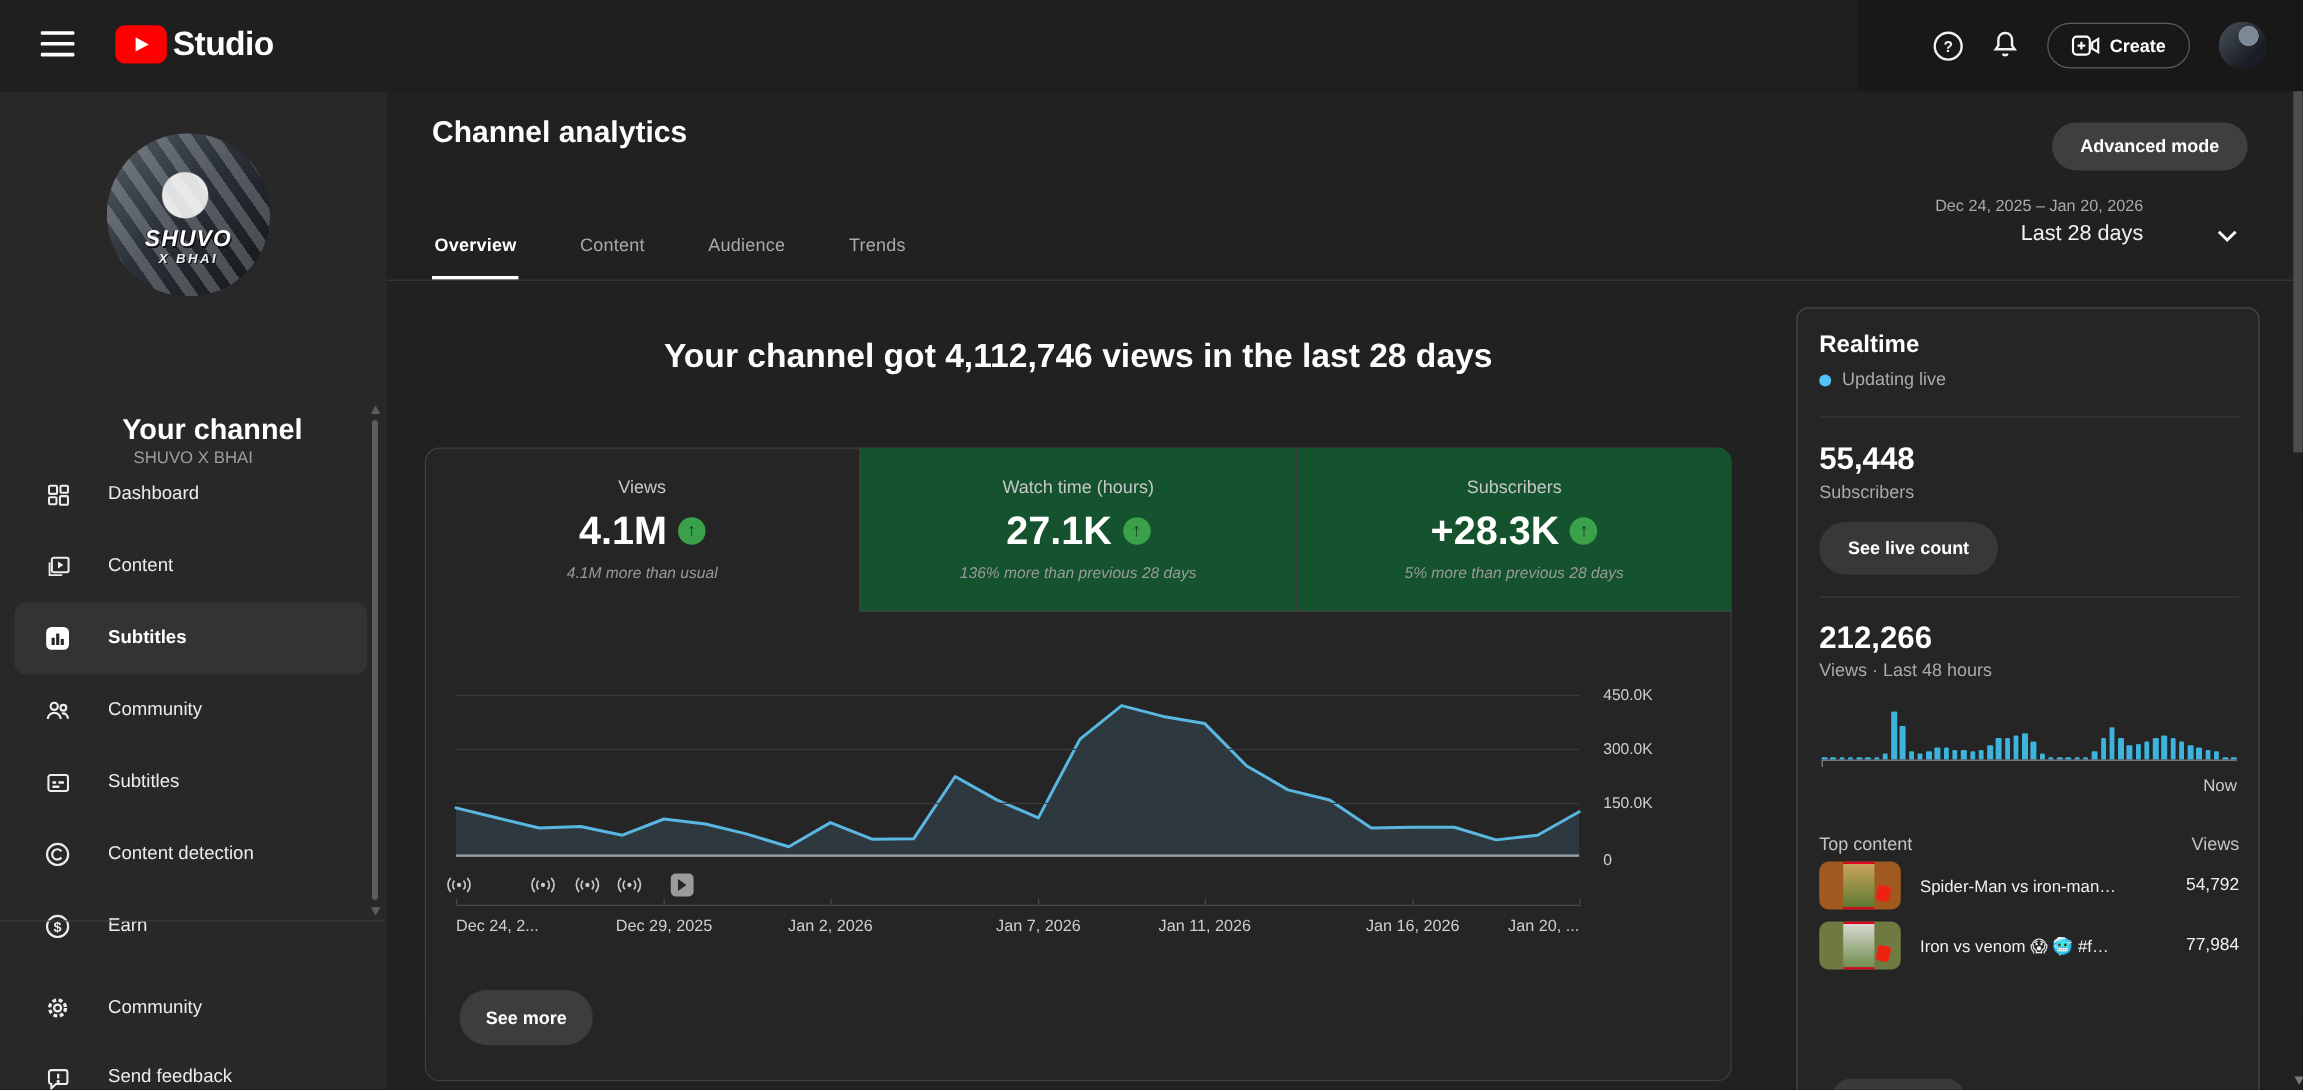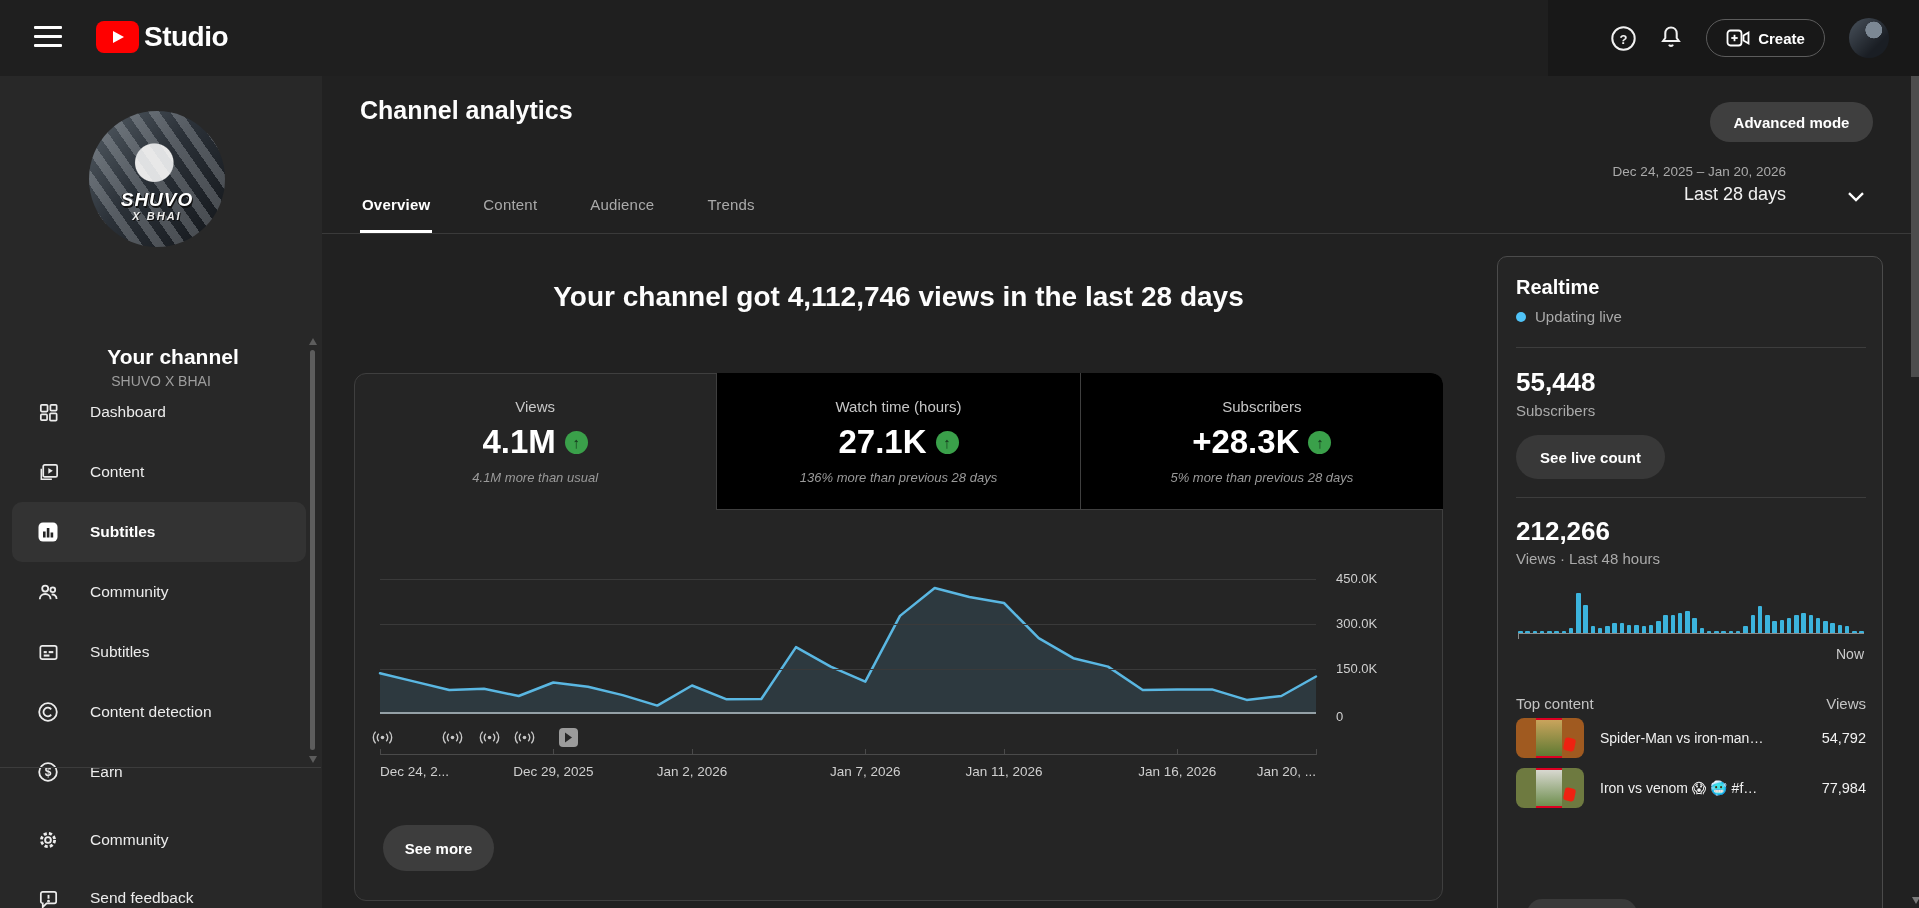--- a/index.html
+++ b/index.html
@@ -31,21 +31,21 @@
   #sidebar{left:0;top:76px;width:322px;height:832px;background:#282828;border-right:1px solid #383838;}
   #channel-avatar{left:89px;top:35px;width:136px;height:136px;border-radius:50%;overflow:hidden;
       background:
         repeating-linear-gradient(55deg,rgba(200,205,210,.28) 0 9px,rgba(20,22,25,0) 9px 18px),
         radial-gradient(circle at 48% 38%,#e8e8e8 0 17%,transparent 18%),
         linear-gradient(130deg,#555e66 0%,#2b3138 45%,#121519 100%);}
   #channel-avatar .t1{position:absolute;left:0;right:0;top:78px;text-align:center;font-size:19px;font-weight:bold;font-style:italic;
       color:#fff;text-shadow:1px 2px 0 #111,-1px 0 0 #111;letter-spacing:1px;}
   #channel-avatar .t2{position:absolute;left:0;right:0;top:99px;text-align:center;font-size:11px;font-weight:bold;font-style:italic;
       color:#eee;text-shadow:1px 1px 0 #111;letter-spacing:2px;}
-  #your-channel{left:12px;top:269px;width:322px;text-align:center;font-size:21px;font-weight:bold;color:#fff;}
+  #your-channel{left:0;top:269px;width:322px;text-align:center;font-size:24px;font-weight:bold;color:#fff;padding-left:16px;}
   #channel-name{left:0;top:297px;width:322px;text-align:center;font-size:14px;color:#9e9e9e;}
   .nav-item{position:absolute;left:0;width:306px;height:60px;display:flex;align-items:center;cursor:pointer;}
   .nav-item .nav-icon{position:absolute;left:36px;width:24px;height:24px;display:flex;align-items:center;justify-content:center;}
   .nav-item .nav-label{position:absolute;left:90px;font-size:15.5px;color:#ececec;}
   .nav-item.active{left:12px;width:294px;background:#333333;border-radius:10px;}
   .nav-item.active .nav-icon{left:24px;}
   .nav-item.active .nav-label{left:78px;font-weight:bold;color:#fff;}
   #sidebar-divider{left:0;top:691px;width:321px;height:1px;background:#3c3c3c;}
   
   #side-scroll{left:310px;top:262px;width:6px;height:500px;}
@@ -68,21 +68,21 @@
   #date-chevron{left:1842px;top:182px;}
 
   
   #headline{left:354px;top:281px;width:1089px;text-align:center;font-size:28px;font-weight:bold;color:#fdfdfd;}
 
   
   #card{left:354px;top:373px;width:1089px;height:528px;background:#252525;border:1px solid #3f3f3f;border-radius:12px;box-sizing:border-box;}
   #metric-tabs{left:354px;top:373px;width:1089px;height:137px;display:flex;border-radius:12px 12px 0 0;overflow:hidden;}
   .mtab{flex:1;display:flex;flex-direction:column;align-items:center;cursor:pointer;border-left:1px solid #3f3f3f;box-sizing:border-box;}
   .mtab:first-child{border-left:none;}
-  .mtab.unsel{background:#000000;border-bottom:1px solid #3f3f3f;}
+  .mtab.unsel{background:#14532d;border-bottom:1px solid #3f3f3f;}
   .mtab .mlabel{margin-top:25px;font-size:15px;color:#c7c7c7;}
   .mtab .mval{margin-top:8px;font-size:33px;font-weight:bold;color:#fff;display:flex;align-items:center;gap:9px;}
   .up-badge{width:23px;height:23px;border-radius:50%;background:#3aa04a;color:#14341b;font-size:15px;font-weight:bold;
       display:flex;align-items:center;justify-content:center;}
   .mtab .mnote{margin-top:9px;font-size:13px;font-style:italic;color:#9a9a9a;}
 
   
   #plot{left:380px;top:510px;width:936px;height:204px;}
   .gridline{position:absolute;left:0;width:936px;height:1px;background:#3a3a3a;}
   #baseline{position:absolute;left:0;bottom:0;width:936px;height:2px;background:#9c9c9c;}

